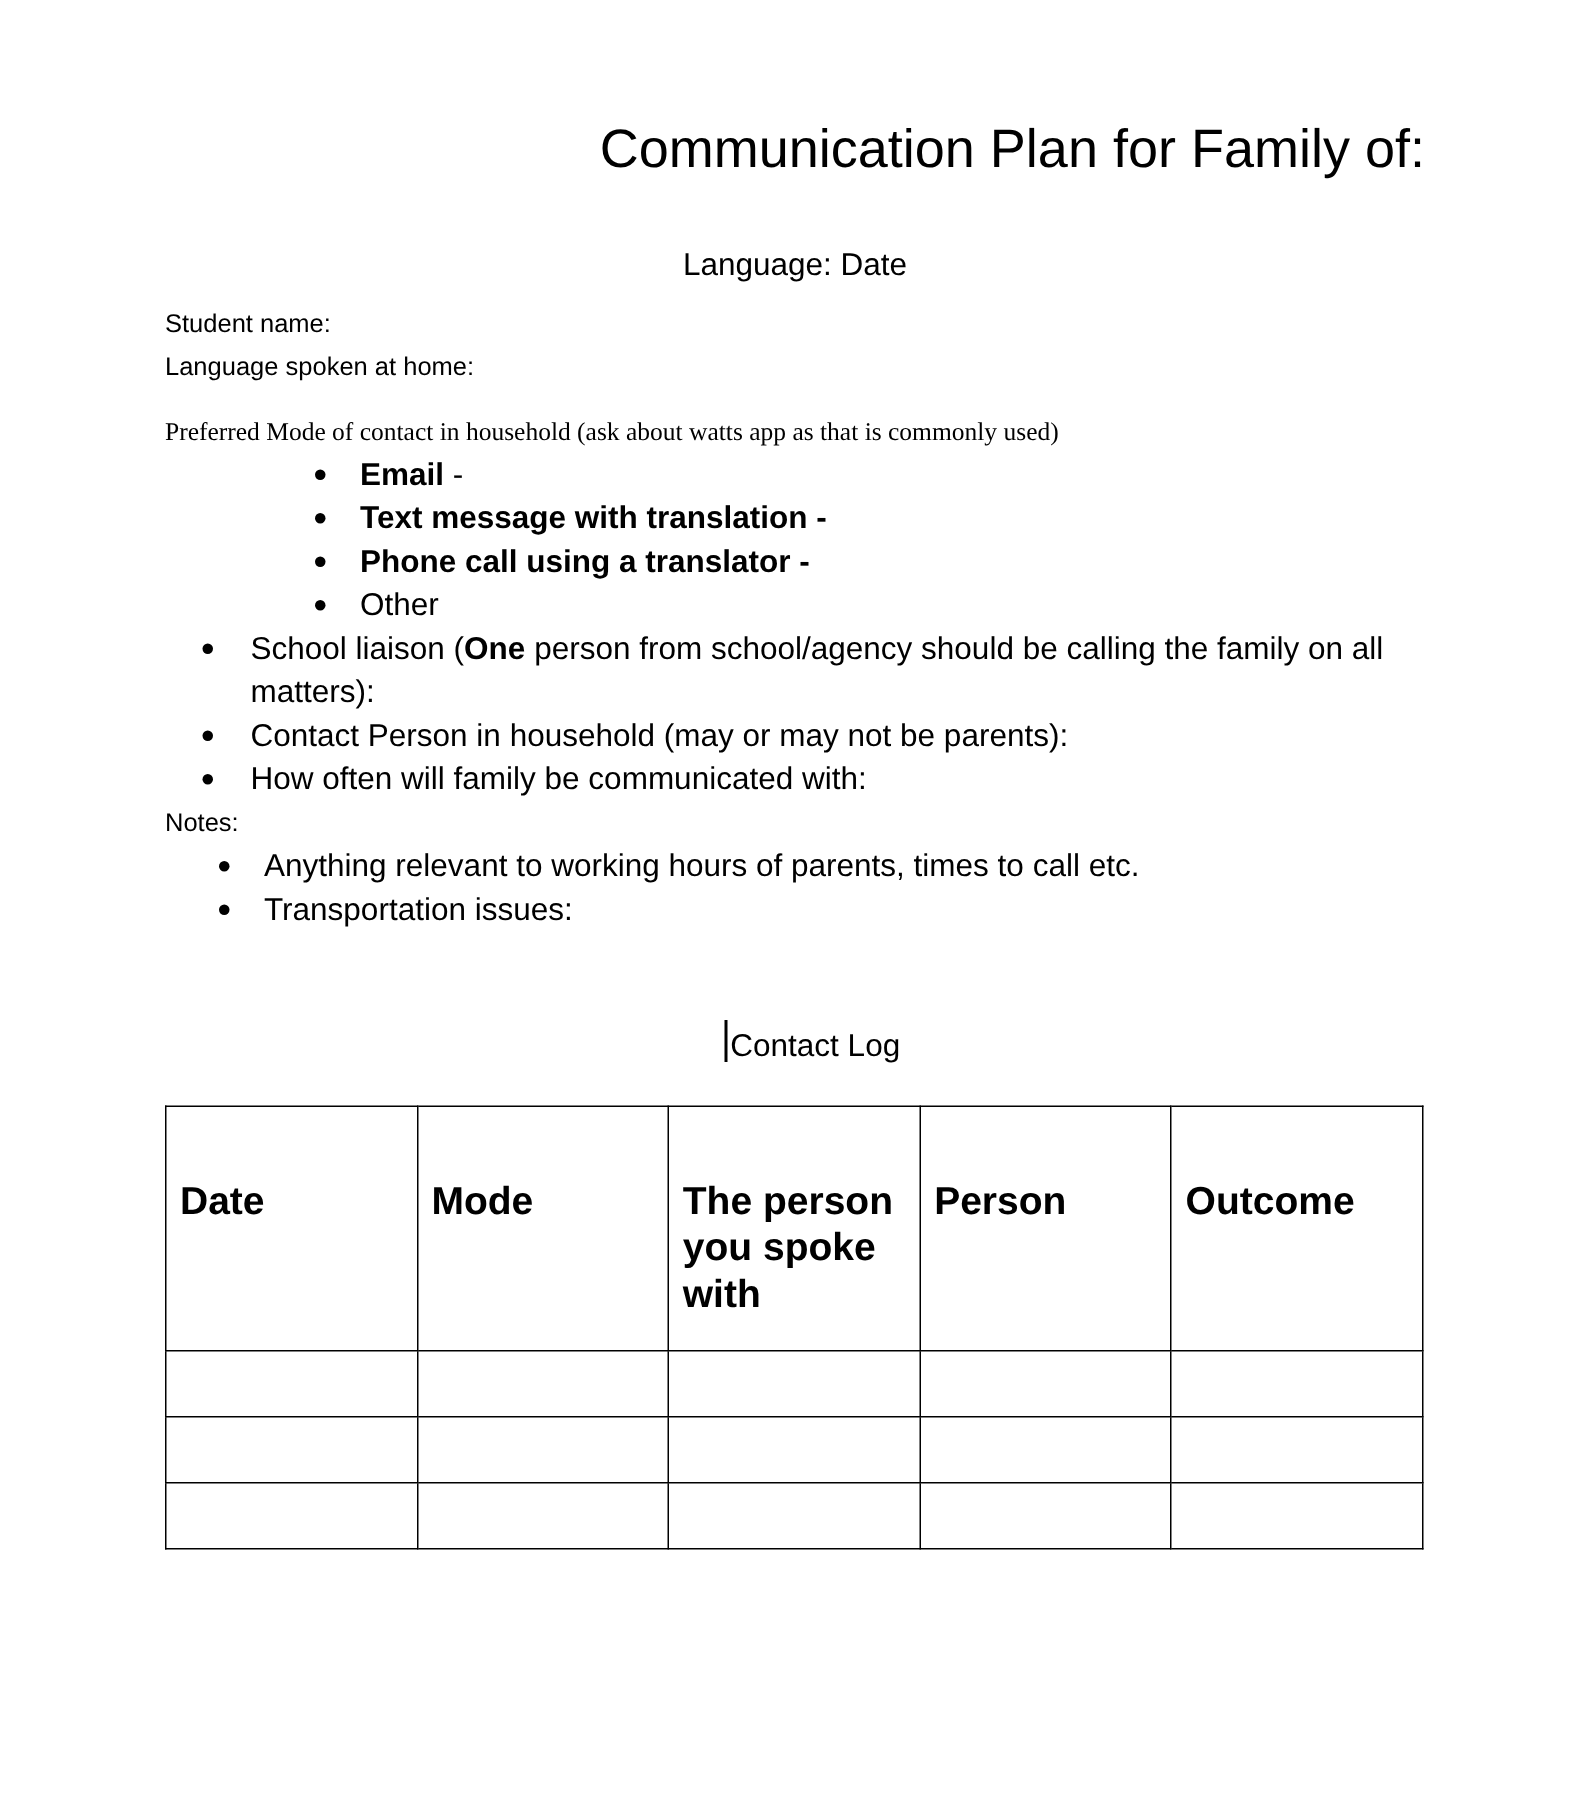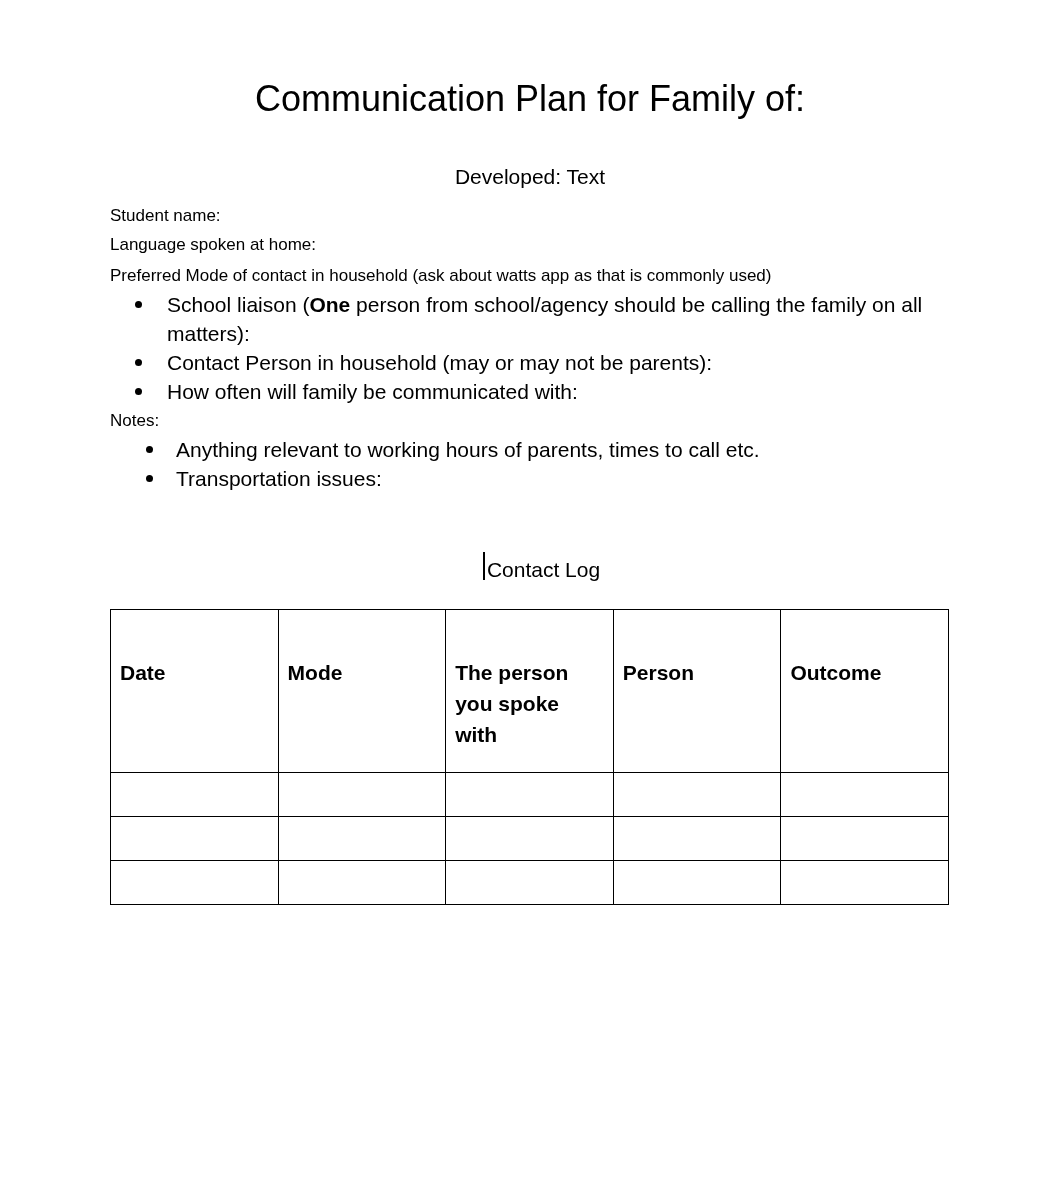--- a/index.html
+++ b/index.html
@@ -17,36 +17,36 @@
   }
   .page {
     width: 1046px;
     height: 1200px;
     padding: 77px 96px 40px 110px;
   }
   .doc-title {
     font-size: 36px;
     font-weight: 400;
     line-height: 44px;
-    text-align: center;
+    text-align: right;
     margin: 0;
   }
   .subtitle {
     font-size: 21px;
     line-height: 29px;
     text-align: center;
     margin-top: 41px;
   }
   .para {
     font-size: 17px;
     line-height: 29px;
   }
   .p-student   { margin-top: 10px; }
   .p-language  { }
-  .p-preferred { margin-top: 2px; }
+  .p-preferred { margin-top: 14px; font-family: Liberation Serif, serif; }
   .p-notes     { }
 
   ul.bullets {
     list-style: none;
     margin: 0;
     padding: 0;
     font-size: 21px;
     line-height: 29px;
   }
   ul.bullets li { position: relative; }
@@ -95,47 +95,53 @@
     width: 839px;
     margin-top: 25px;
   }
   table.contact-table th,
   table.contact-table td {
     border: 1.5px solid #000000;
     background: #ffffff;
   }
   table.contact-table th {
     width: 20%;
-    font-size: 21px;
+    font-size: 26px;
     font-weight: 700;
     line-height: 31px;
     text-align: left;
     vertical-align: top;
     padding: 47px 8px 22px 9px;
   }
   table.contact-table td {
     height: 44px;
     padding: 0 9px;
   }
 </style>
 </head>
 <body>
 
 <div class="page">
 
   <h1 class="doc-title">Communication Plan for Family of:</h1>
 
-  <div class="subtitle">Developed: Text</div>
+  <div class="subtitle">Language: Date</div>
 
   <div class="para p-student">Student name:</div>
 
   <div class="para p-language">Language spoken at home:</div>
 
   <div class="para p-preferred">Preferred Mode of contact in household (ask about watts app as that is commonly used)</div>
 
+  <ul class="bullets list-modes">
+    <li><span class="bold">Email</span><span> -</span></li>
+    <li><span class="bold">Text message with translation -</span><span></span></li>
+    <li><span class="bold">Phone call using a translator -</span><span></span></li>
+    <li><span class="bold"></span><span>Other</span></li>
+  </ul>
 
   <ul class="bullets list-level1">
     <li><span>School liaison (</span><span class="bold-underline">One</span><span> person from school/agency should be calling the family on all matters):</span></li>
     <li>Contact Person in household (may or may not be parents):</li>
     <li>How often will family be communicated with:</li>
   </ul>
 
   <div class="para p-notes">Notes:</div>
 
   <ul class="bullets list-notes">

